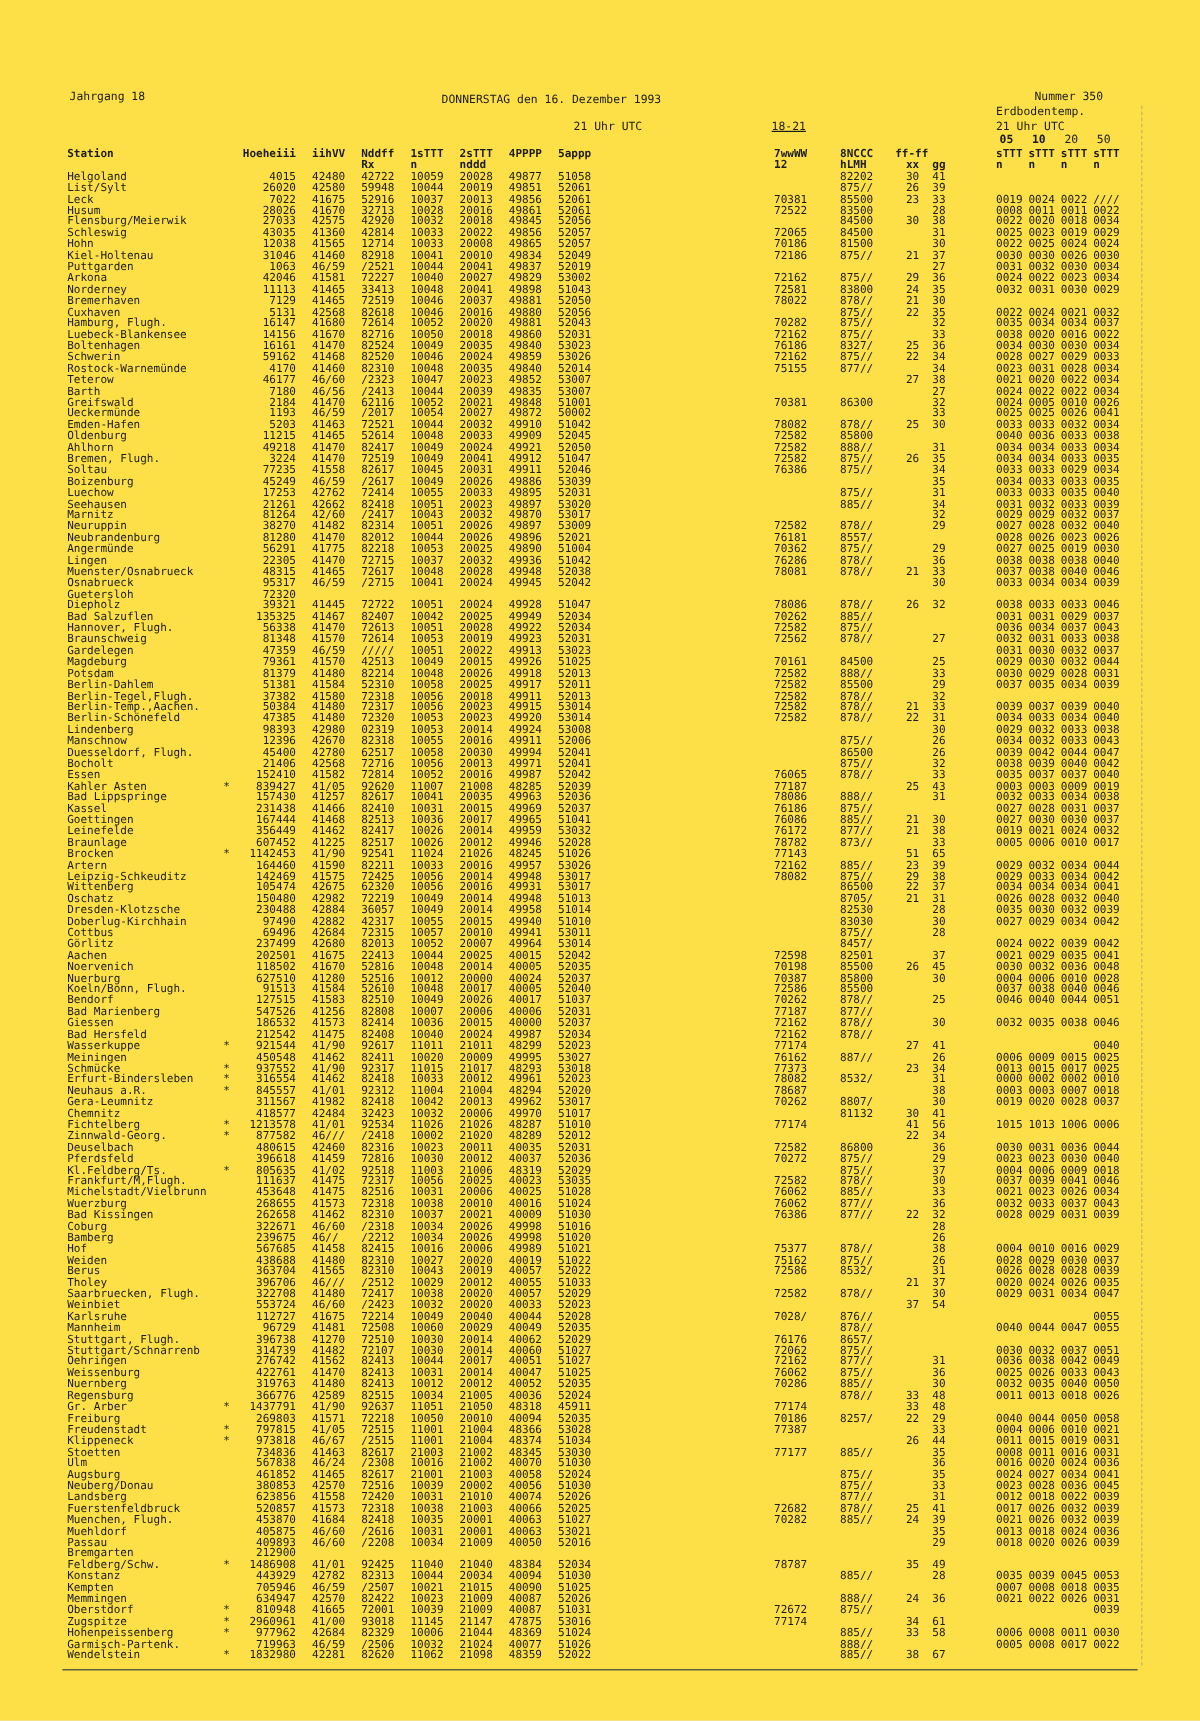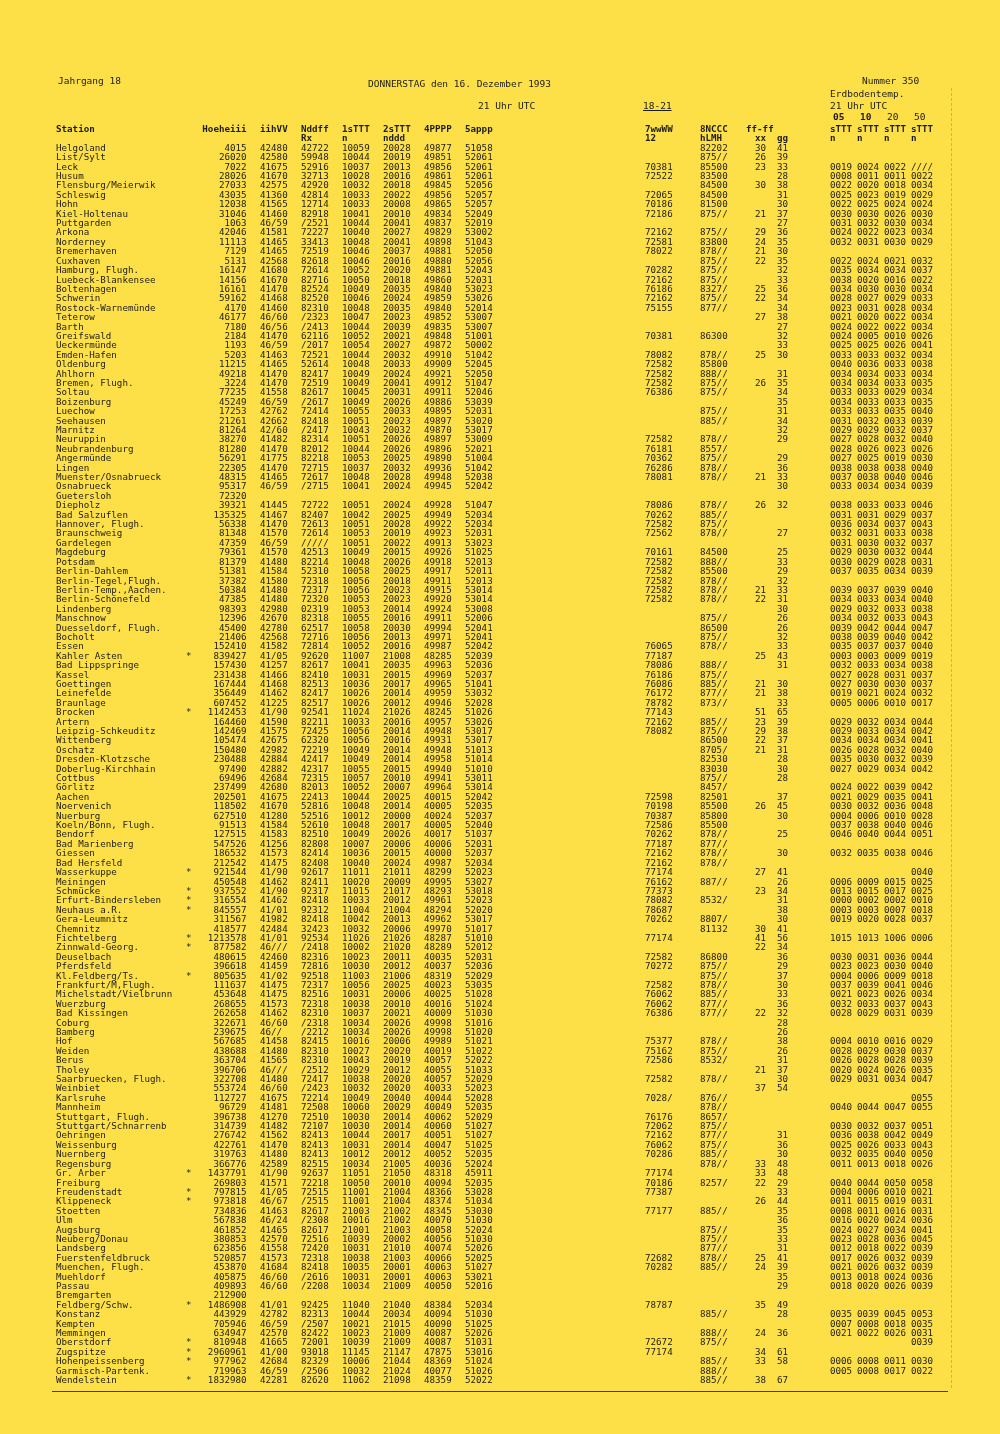--- a/index.html
+++ b/index.html
@@ -1394,21 +1394,21 @@
         <span class="c c-t2">0028</span>
         <span class="c c-t3">0032</span>
         <span class="c c-t4">0040</span>
       </div>
       <div class="row">
         <span class="c c-name">Dresden-Klotzsche</span>
         <span class="c c-star"></span>
         <span class="c c-hoehe">230</span>
         <span class="c c-iii">488</span>
         <span class="c c-v1">42884</span>
-        <span class="c c-v2">42417</span>
+        <span class="c c-v2">36057</span>
         <span class="c c-v3">10049</span>
         <span class="c c-v4">20014</span>
         <span class="c c-v5">49958</span>
         <span class="c c-v6">51014</span>
         <span class="c c-w7"></span>
         <span class="c c-n8">82530</span>
         <span class="c c-f1"></span>
         <span class="c c-f2">28</span>
         <span class="c c-t1">0035</span>
         <span class="c c-t2">0030</span>

